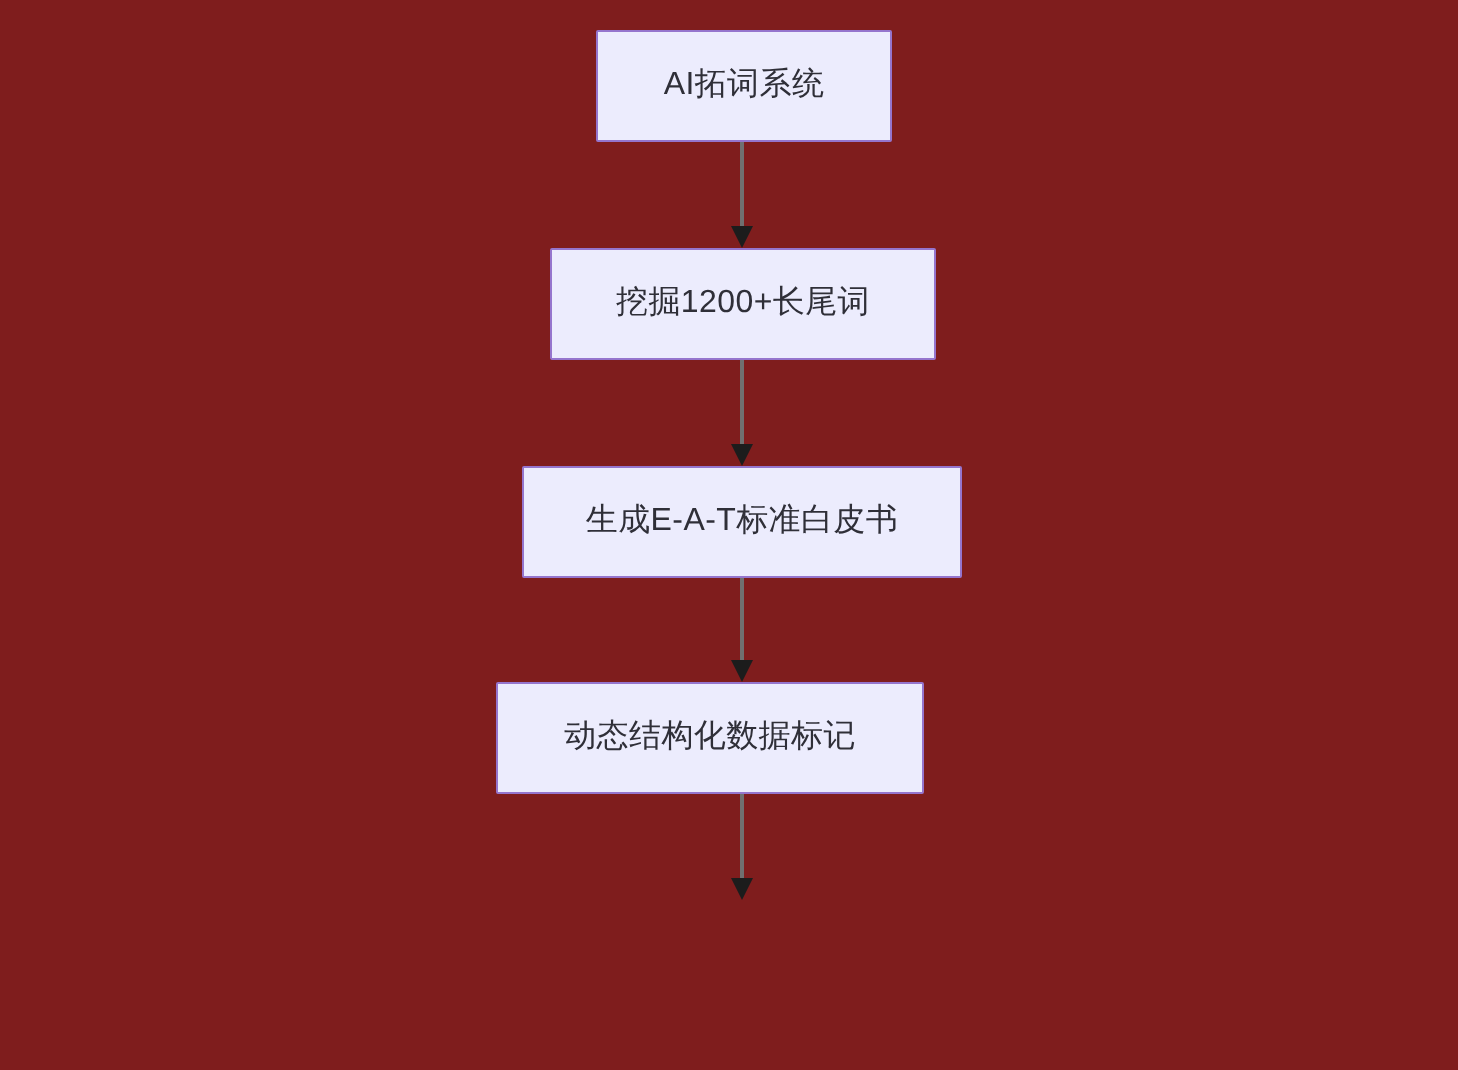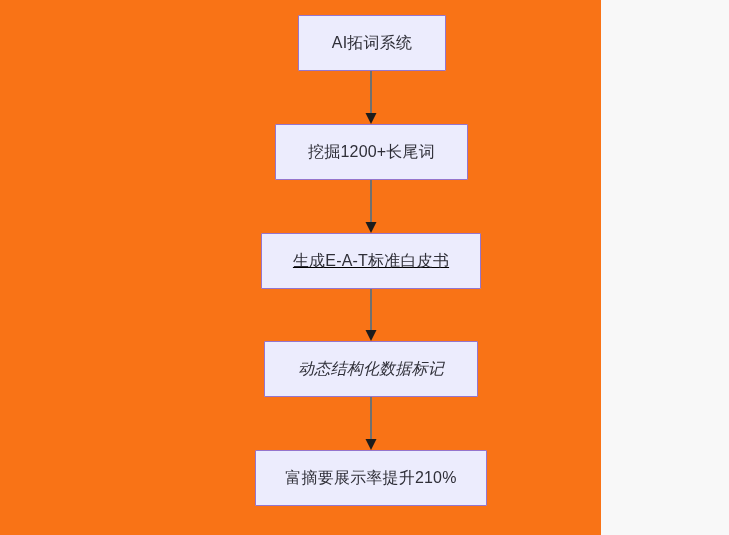--- a/index.html
+++ b/index.html
@@ -10,23 +10,23 @@
   body {
     width: 729px;
     height: 535px;
     background: #f8f8f8;
     font-family: "Liberation Sans", "DejaVu Sans", sans-serif;
     overflow: hidden;
   }
 
   #flow-canvas {
     position: relative;
-    width: 601px;
+    width: 729px;
     height: 535px;
-    background: #f97316;
+    background: #7f1d1d;
   }
 
   .node {
     position: absolute;
     box-sizing: border-box;
     background: #ececfd;
     border: 1.4px solid #9575cd;
     border-radius: 1px;
     display: flex;
     align-items: center;
@@ -40,22 +40,22 @@
     color: #2f2f38;
     font-weight: 400;
     letter-spacing: 0.2px;
     white-space: nowrap;
     font-family: "Liberation Sans", "DejaVu Sans", sans-serif;
   }
 
   
   .node-1 { left: 298px; top: 15px;  width: 148px; }
   .node-2 { left: 275px; top: 124px; width: 193px; align-items: center; }
-  .node-3 { left: 261px; top: 233px; width: 220px; text-decoration: underline; }
-  .node-4 { left: 264px; top: 341px; width: 214px; font-style: italic; }
+  .node-3 { left: 261px; top: 233px; width: 220px; }
+  .node-4 { left: 248px; top: 341px; width: 214px; }
   .node-5 { left: 255px; top: 450px; width: 232px; }
 
   .connector {
     position: absolute;
     left: 0;
     top: 0;
     width: 729px;
     height: 535px;
     pointer-events: none;
     overflow: visible;
@@ -108,17 +108,14 @@
   </div>
 
   <div class="node node-3">
     <span class="node-label">生成E-A-T标准白皮书</span>
   </div>
 
   <div class="node node-4">
     <span class="node-label">动态结构化数据标记</span>
   </div>
 
-  <div class="node node-5">
-    <span class="node-label">富摘要展示率提升210%</span>
-  </div>
 
 </div>
 
 </body></html>

